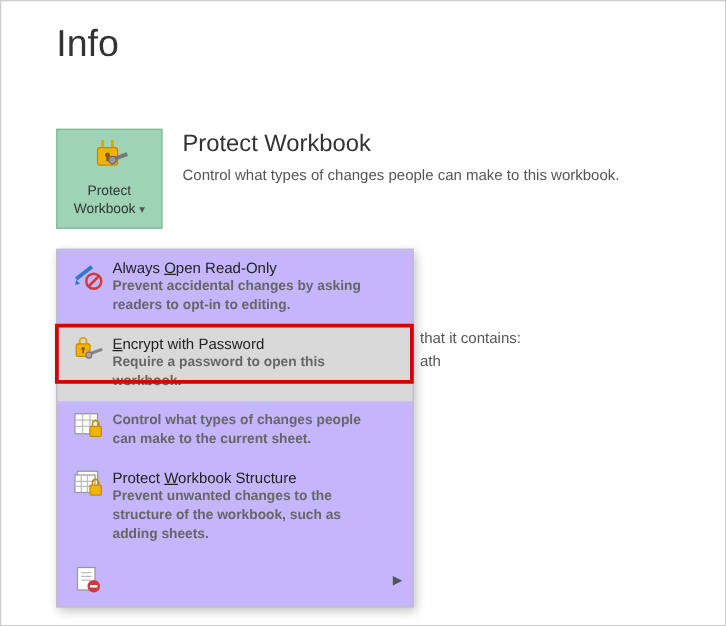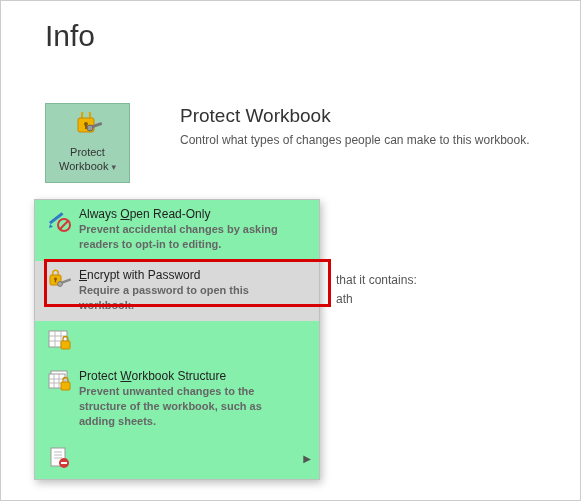--- a/index.html
+++ b/index.html
@@ -38,38 +38,37 @@
     line-height: 1.3;
     color: #333;
     cursor: pointer;
     position: relative;
   }
   .protect-button svg { margin-bottom: 4px; }
   .protect-button .chev { font-size: 9px; margin-left: 3px; color:#555;}
   .side-text {
     padding: 2px 0 0 16px;
     max-width: 400px;
-    margin-left: 34px;
   }
   .side-heading {
     font-size: 19px;
     font-weight: 400;
     color: #333;
     margin-bottom: 6px;
   }
   .side-desc {
     font-size: 12px;
     color: #555;
   }
   .dropdown {
     position: absolute;
-    left: 33px;
+    left: 44px;
     top: 198px;
     width: 286px;
-    background: #86efac;
+    background: #c4b5fd;
     border: 1px solid #bfbfbf;
     box-shadow: 2px 3px 8px rgba(0,0,0,0.25);
     z-index: 10;
   }
   .menu-item {
     display: flex;
     align-items: flex-start;
     padding: 7px 10px 9px 10px;
     font-size: 12px;
     cursor: pointer;
@@ -100,21 +99,21 @@
   }
   .red-highlight {
     position: absolute;
     border: 3px solid #d60000;
     pointer-events: none;
     z-index: 20;
   }
   .behind-text {
     position: absolute;
     left: 335px;
-    top: 270px;
+    top: 260px;
     font-size: 12px;
     color: #555;
     line-height: 1.6;
     z-index: 1;
   }
 </style>
 </head>
 <body>
 
 <div class="page-title">Info</div>
@@ -187,20 +186,21 @@
         <rect x="2" y="2" width="18" height="16" fill="#fff" stroke="#999"></rect>
         <line x1="2" y1="7" x2="20" y2="7" stroke="#bbb"></line>
         <line x1="2" y1="12" x2="20" y2="12" stroke="#bbb"></line>
         <line x1="8" y1="2" x2="8" y2="18" stroke="#bbb"></line>
         <line x1="14" y1="2" x2="14" y2="18" stroke="#bbb"></line>
         <rect x="14" y="12" width="9" height="8" rx="1" fill="#f0b400" stroke="#c78900"></rect>
         <path d="M16 12 v-2 a2.5 2.5 0 0 1 5 0 v2" fill="none" stroke="#c78900" stroke-width="1.3"></path>
       </svg>
     </div>
     <div class="menu-text">
+      <div class="menu-desc">Control what types of changes people can make to the current sheet.</div>
     </div>
   </div>
 
   <div class="menu-item">
     <div class="menu-icon">
       <svg width="26" height="24" viewBox="0 0 26 24">
         <rect x="4" y="1" width="16" height="14" fill="#fff" stroke="#999"></rect>
         <rect x="2" y="4" width="16" height="14" fill="#fff" stroke="#999"></rect>
         <line x1="2" y1="9" x2="18" y2="9" stroke="#bbb"></line>
         <line x1="2" y1="13" x2="18" y2="13" stroke="#bbb"></line>

